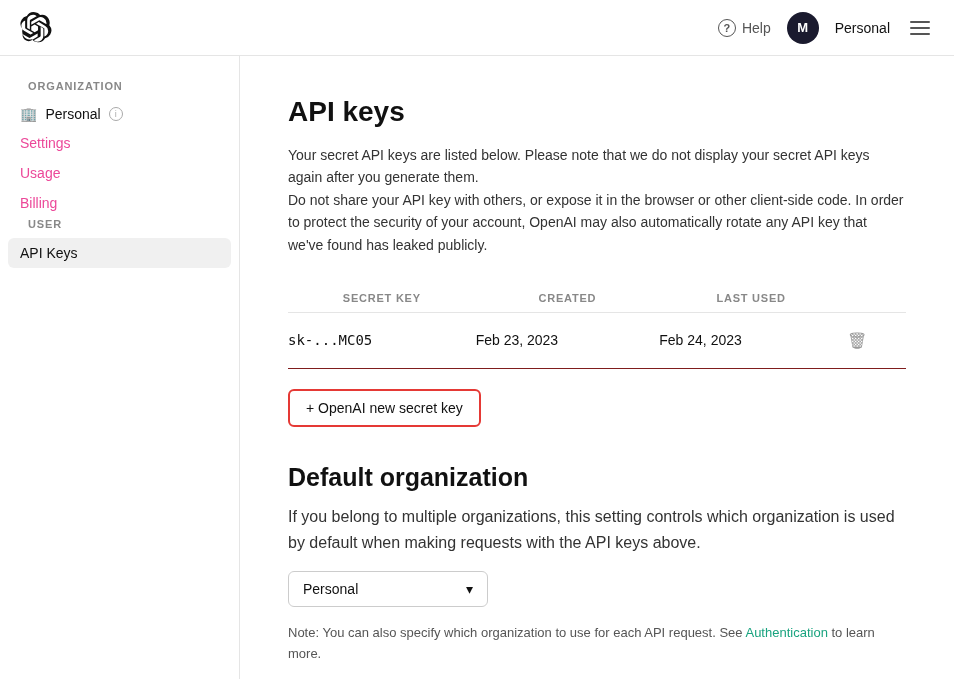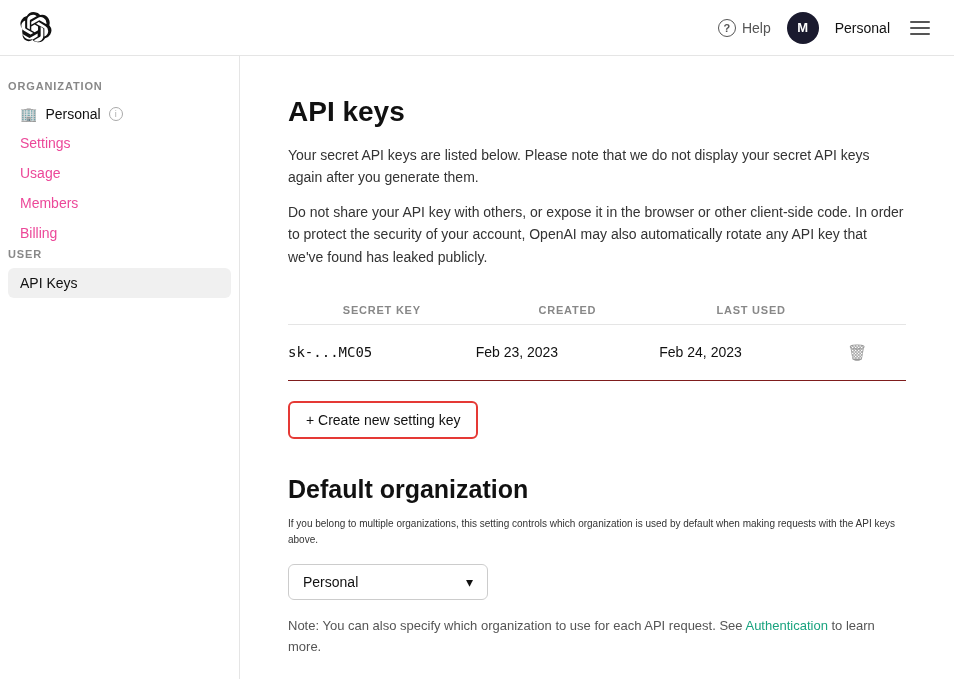--- a/index.html
+++ b/index.html
@@ -102,21 +102,21 @@
       flex-shrink: 0;
       border-right: 1px solid #e5e5e5;
       padding: 24px 0;
       overflow-y: auto;
     }
     .sidebar-section-label {
       font-size: 11px;
       font-weight: 700;
       color: #888;
       letter-spacing: 0.08em;
-      padding: 0 20px 8px 8px;
+      padding: 0 20px 8px 28px;
       text-transform: uppercase;
     }
     .sidebar-org-item {
       display: flex;
       align-items: center;
       gap: 8px;
       padding: 6px 20px;
       font-size: 14px;
       color: #111;
       cursor: pointer;
@@ -165,21 +165,20 @@
     .page-title {
       font-size: 28px;
       font-weight: 700;
       color: #111;
       margin-bottom: 16px;
     }
     .description {
       font-size: 14px;
       color: #333;
       line-height: 1.6;
-      margin-bottom: 12px;
       max-width: 660px;
     }
     .description-warning {
       font-size: 14px;
       color: #333;
       line-height: 1.6;
       margin-bottom: 28px;
       max-width: 660px;
     }
 
@@ -237,21 +236,21 @@
     }
 
     
     .section-title {
       font-size: 25px;
       font-weight: 700;
       color: #111;
       margin-bottom: 12px;
     }
     .section-desc {
-      font-size: 10px;
+      font-size: 16px;
       color: #333;
       line-height: 1.6;
       margin-bottom: 16px;
       max-width: 660px;
     }
     .org-select {
       display: flex;
       align-items: center;
       justify-content: space-between;
       width: 200px;
@@ -312,23 +311,20 @@
     <div class="sidebar-org-item">
       <span class="sidebar-org-icon">🏢</span>
       <span>Personal</span>
       <div class="info-icon">i</div>
     </div>
     <a class="sidebar-nav-item">
       <span>Settings</span>
     </a>
     <a class="sidebar-nav-item">
       <span>Usage</span>
-    </a>
-    <a class="sidebar-nav-item">
-      <span>Members</span>
     </a>
     <a class="sidebar-nav-item">
       <span>Billing</span>
     </a>
 
     <div class="sidebar-user-section">
       <div class="sidebar-section-label">USER</div>
       <a class="sidebar-nav-item active">
         <span>API Keys</span>
       </a>
@@ -356,21 +352,21 @@
           <td>Feb 23, 2023</td>
           <td>Feb 24, 2023</td>
           <td>
             <button class="delete-btn" title="Delete key">🗑</button>
           </td>
         </tr>
       </tbody>
     </table>
 
     <div class="create-btn-wrapper">
-      <button class="create-btn">+ Create new setting key</button>
+      <button class="create-btn">+ OpenAI new secret key</button>
     </div>
 
     <h2 class="section-title">Default organization</h2>
     <p class="section-desc">If you belong to multiple organizations, this setting controls which organization is used by default when making requests with the API keys above.</p>
 
     <div class="org-select">
       <span>Personal</span>
       <span>▾</span>
     </div>
 

